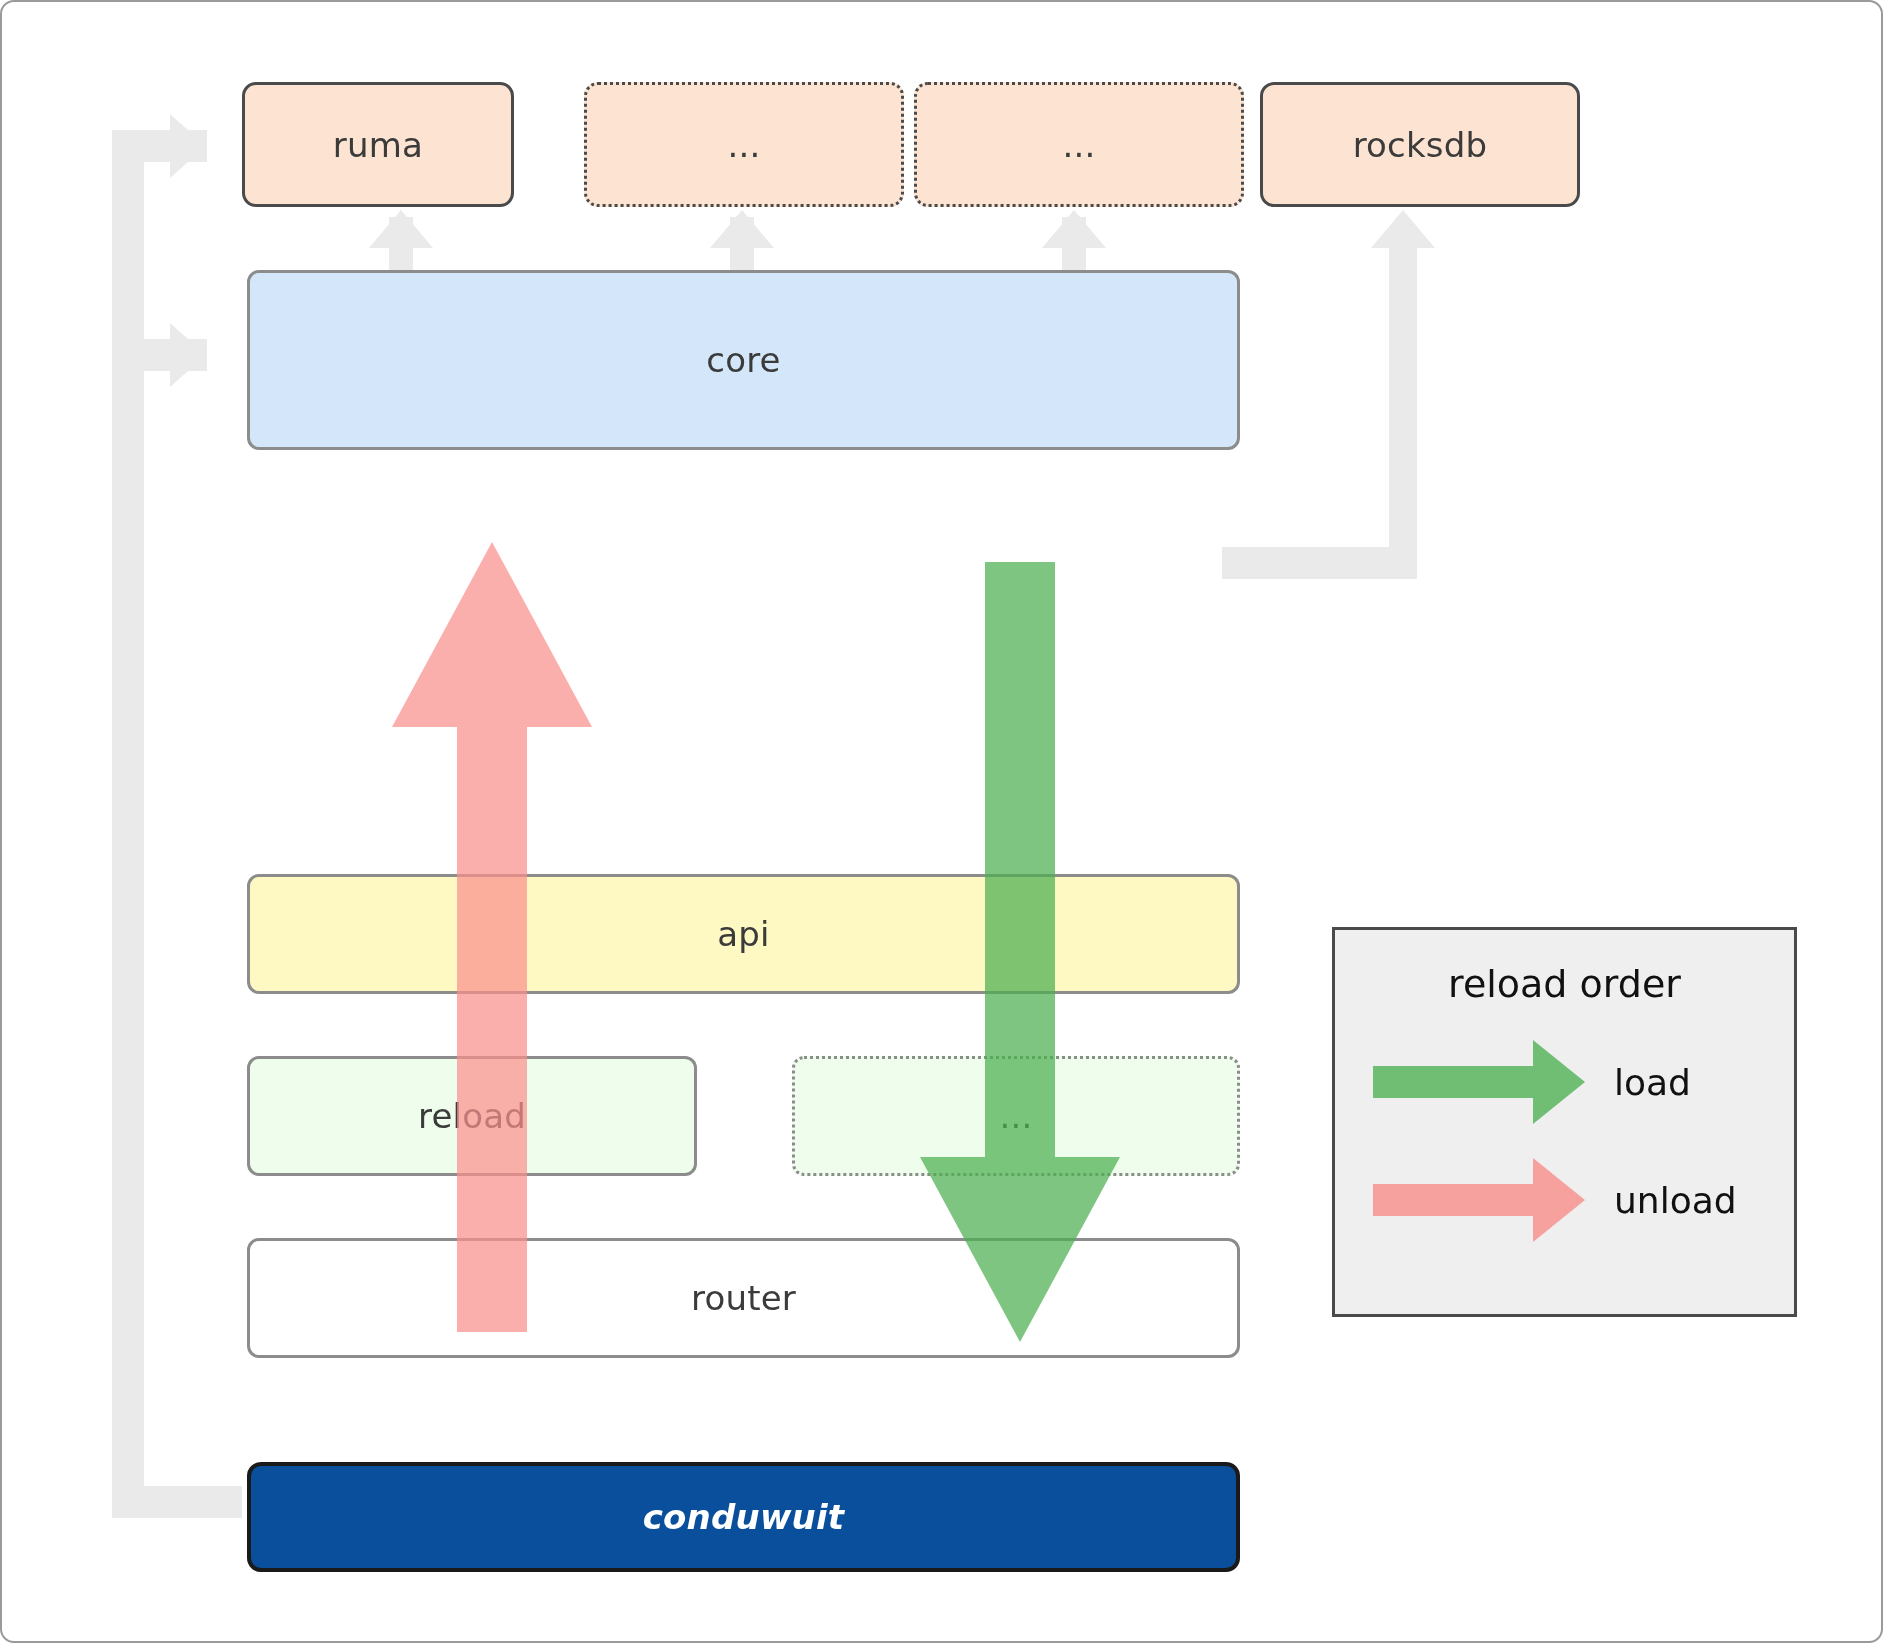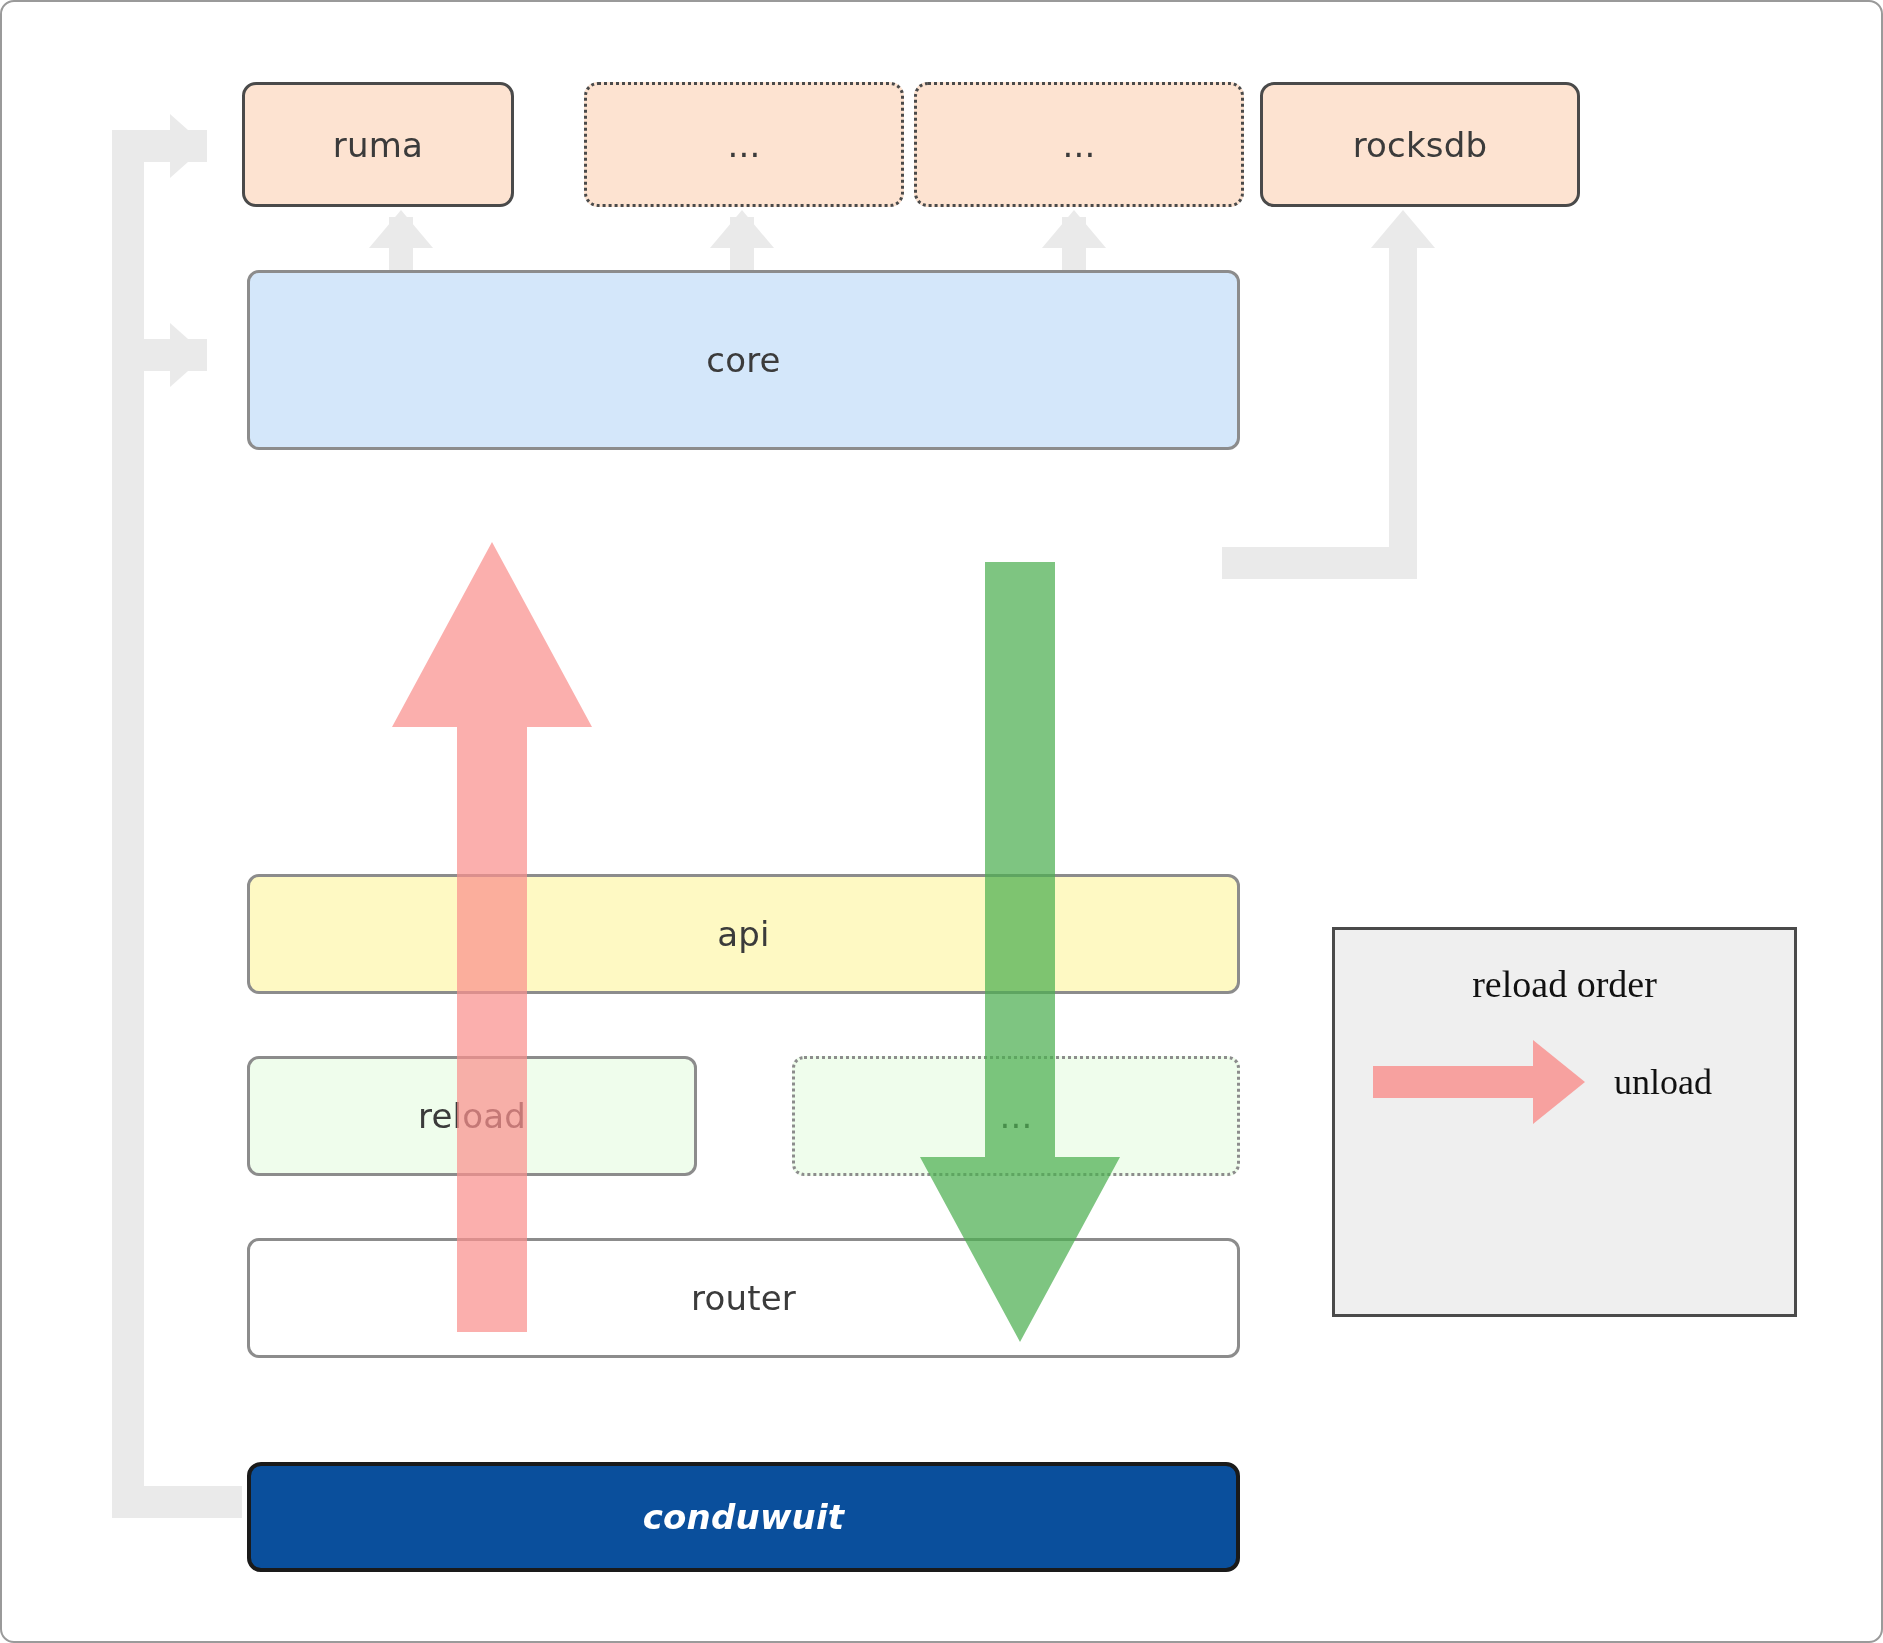--- a/index.html
+++ b/index.html
@@ -105,21 +105,20 @@
   
   .bigarrow { position: absolute; z-index: 8; pointer-events: none; }
 
   
   #legend {
     position: absolute;
     background: #efefef;
     border: 3px solid #4a4a4a;
     box-sizing: border-box;
     z-index: 9;
-    font-family: Liberation Serif, serif;
   }
   #legend .legend-title {
     text-align: center;
     font-size: 38px;
     color: #111111;
     margin-top: 32px;
   }
   .legend-row {
     display: flex;
     align-items: center;
@@ -203,20 +202,26 @@
     <polygon points="110,0 210,185 145,185 145,790 75,790 75,185 10,185" fill="#f9908e" fill-opacity="0.72"></polygon>
   </svg>
 
   <svg class="bigarrow" style="left:908px; top:560px;" width="220" height="780" viewBox="0 0 220 780">
     <polygon points="75,0 145,0 145,595 210,595 110,780 10,595 75,595" fill="#4caf50" fill-opacity="0.72"></polygon>
   </svg>
 
   <div id="legend" style="left:1330px; top:925px; width:465px; height:390px;">
     <div class="legend-title">reload order</div>
 
+    <div class="legend-row">
+      <svg width="215" height="84" viewBox="0 0 215 84">
+        <polygon points="0,26 160,26 160,0 212,42 160,84 160,58 0,58" fill="#4caf50" fill-opacity="0.78"></polygon>
+      </svg>
+      <span class="legend-label">load</span>
+    </div>
 
     <div class="legend-row">
       <svg width="215" height="84" viewBox="0 0 215 84">
         <polygon points="0,26 160,26 160,0 212,42 160,84 160,58 0,58" fill="#f9908e" fill-opacity="0.82"></polygon>
       </svg>
       <span class="legend-label">unload</span>
     </div>
   </div>
 
 </div>

